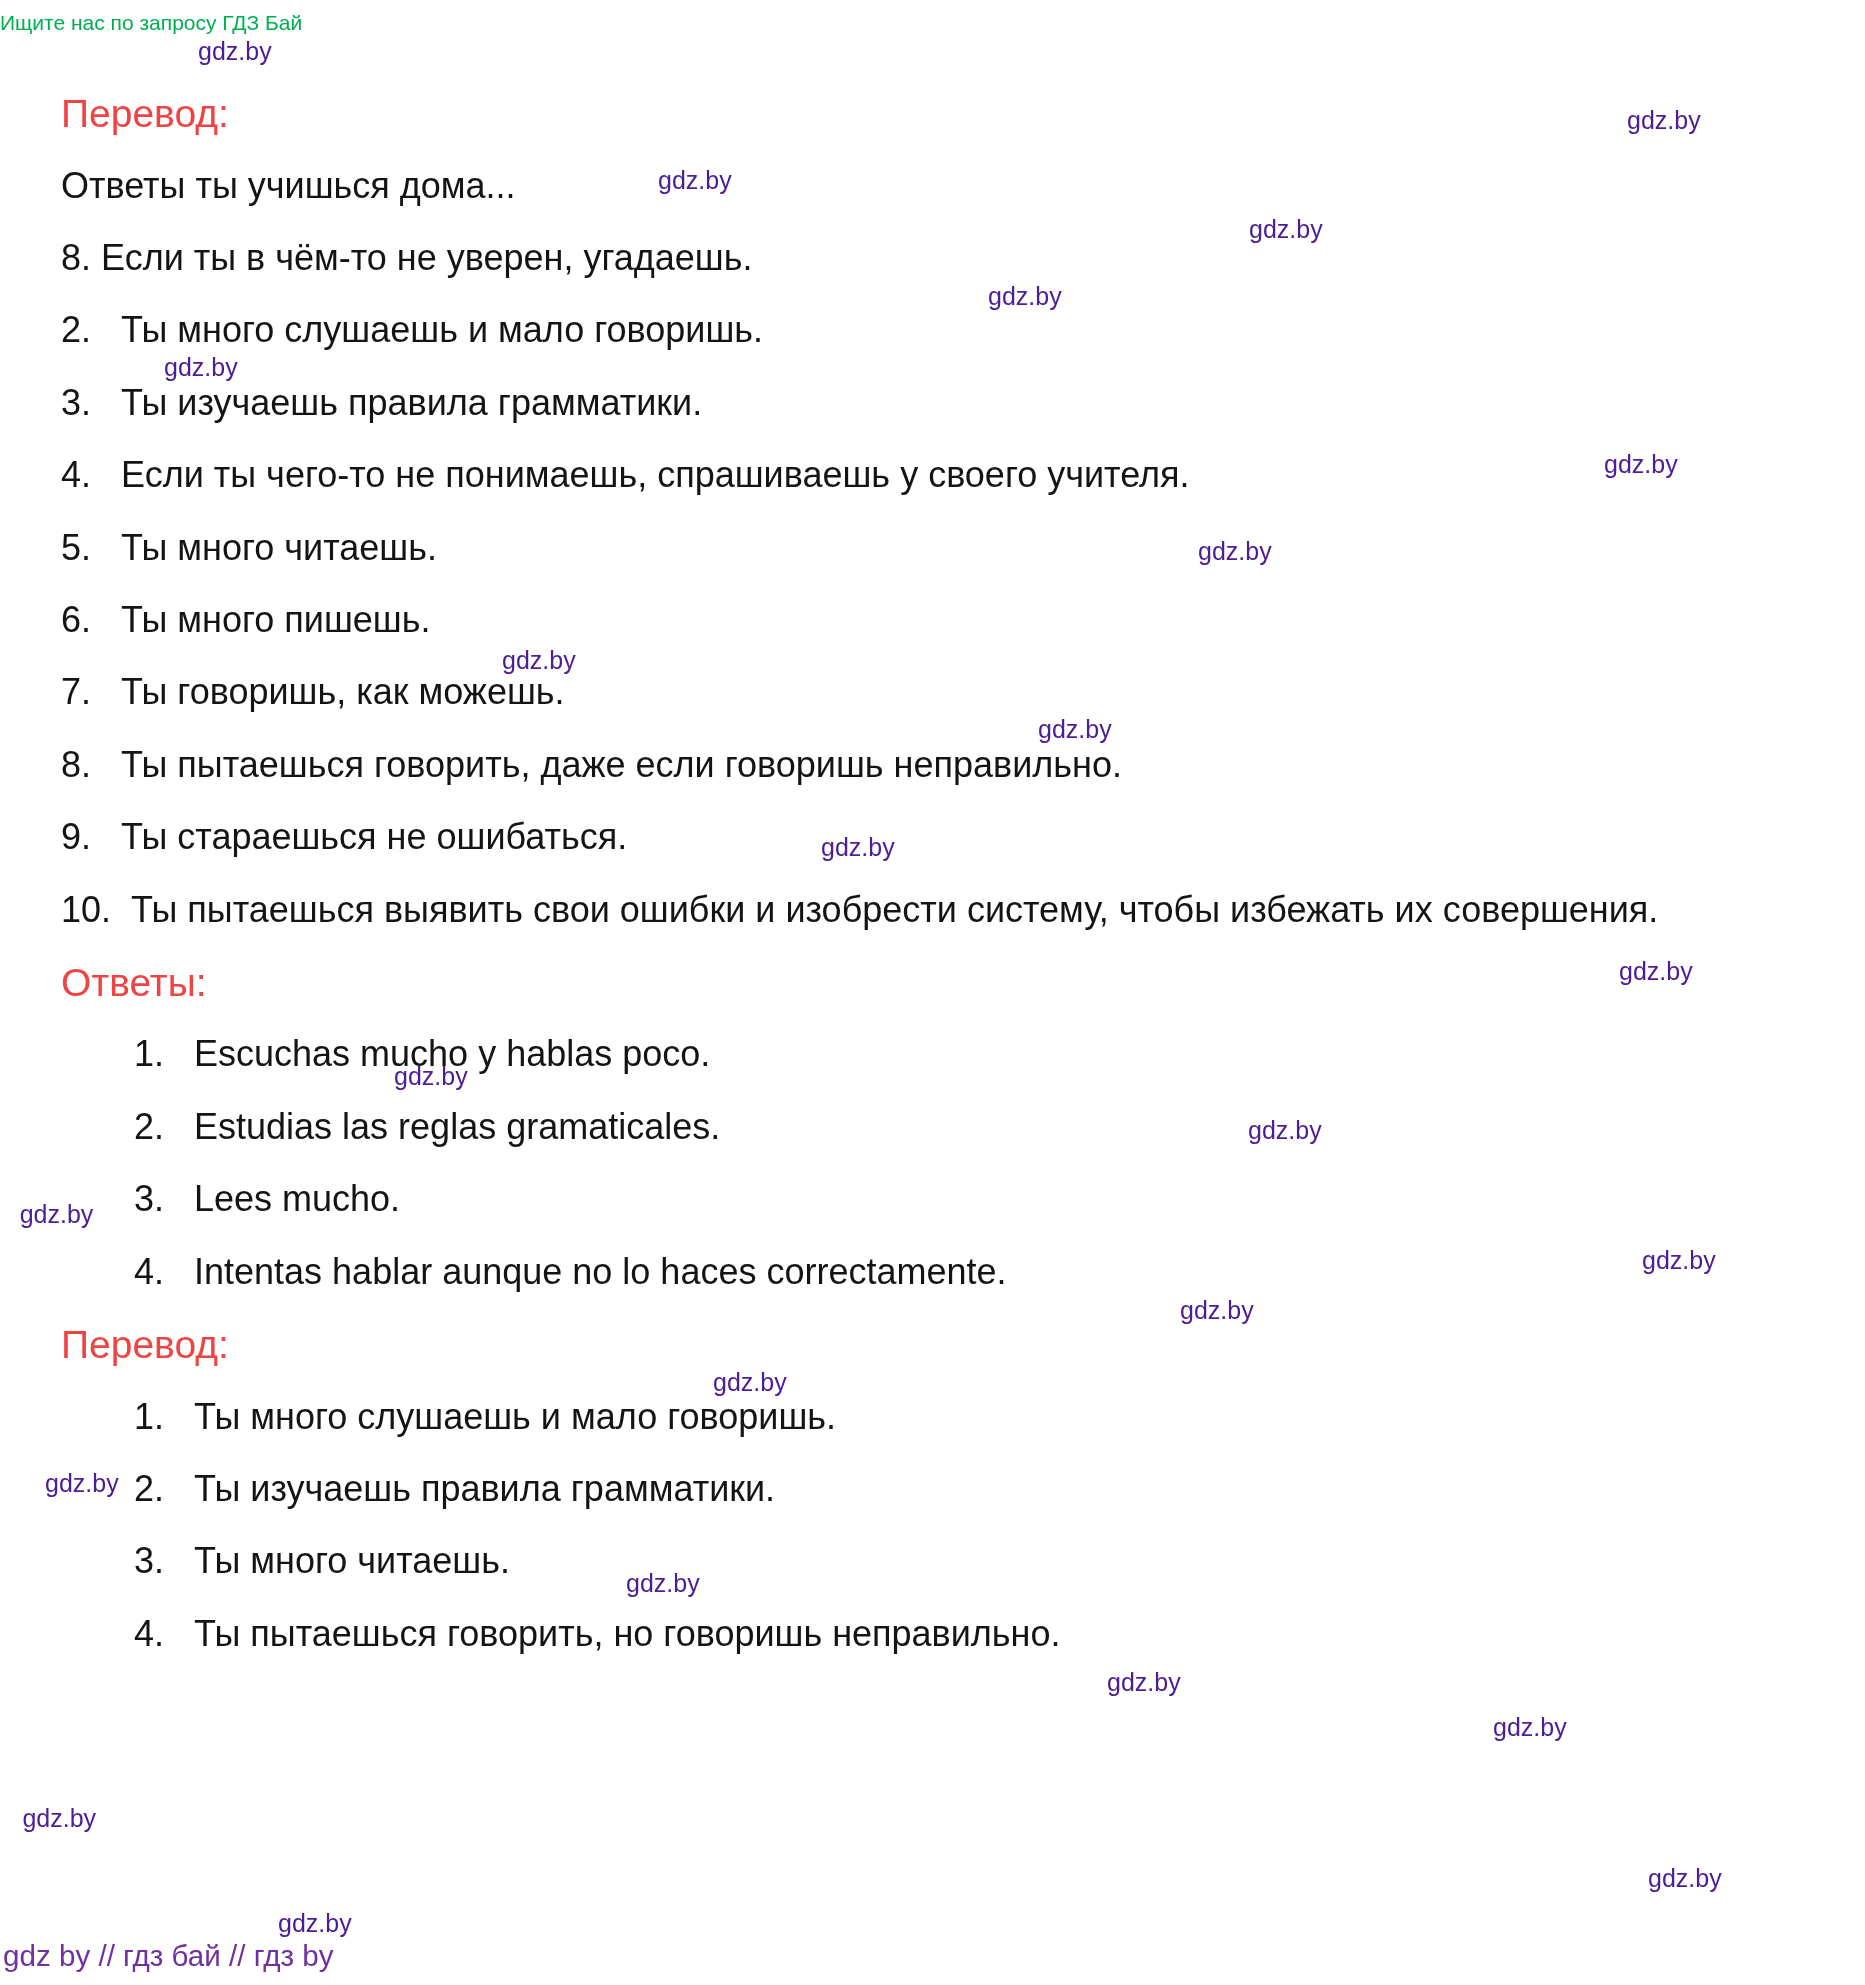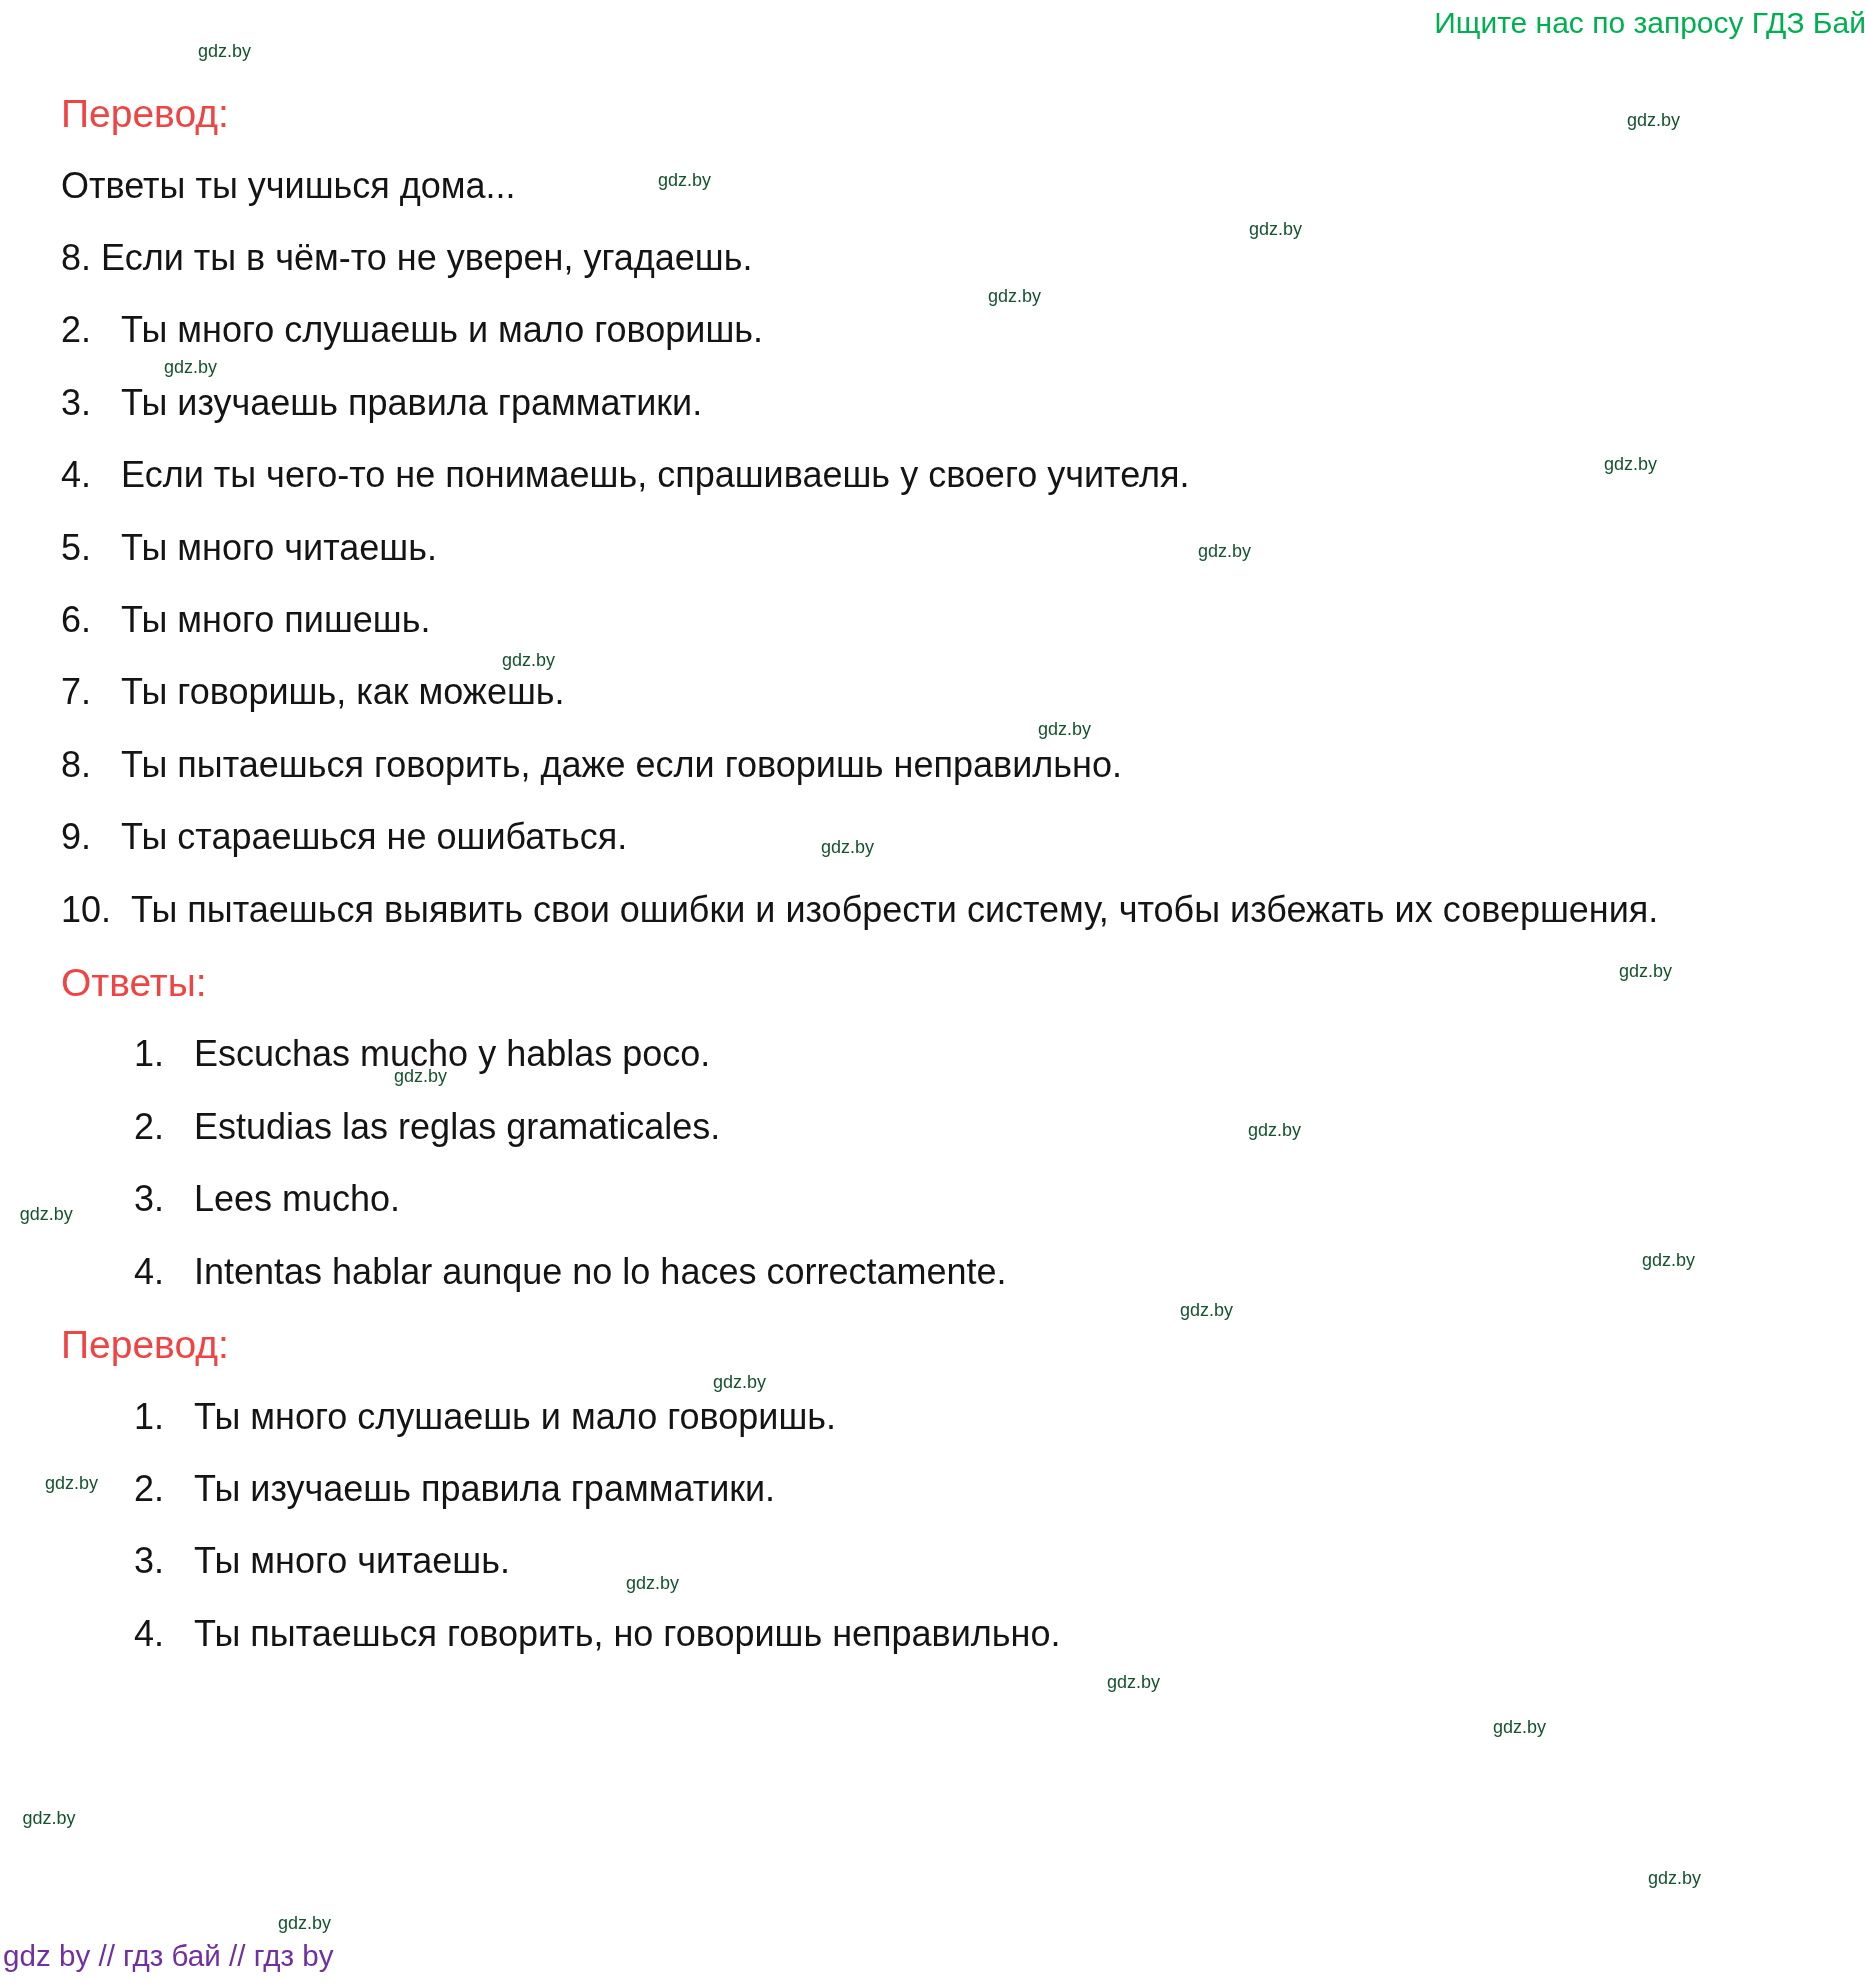--- a/index.html
+++ b/index.html
@@ -6,23 +6,23 @@
   html, body {
     width: 1866px; height: 1986px;
     background: #ffffff;
     font-family: "Liberation Sans", sans-serif;
     color: #141414;
     overflow: hidden;
     position: relative;
   }
   .banner {
     position: absolute; top: 5.4px; left: 0; width: 100%;
-    text-align: right;
+    text-align: left;
     color: #00b050;
-    font-size: 30px;
+    font-size: 21px;
     line-height: 36px;
   }
   .content {
     position: absolute; left: 61px; top: 88px; width: 1755px;
     font-size: 36px;
   }
   h2.sec {
     font-size: 39px; font-weight: normal; color: #ef4444;
     line-height: 52px; margin: 0 0 20.6px 0;
   }
@@ -33,21 +33,21 @@
   }
   .nlist { margin: 0; }
   .nitem {
     display: flex; padding-left: 73px;
     font-size: 36px; line-height: 50px; margin: 0 0 22.4px 0;
   }
   .num { flex: 0 0 60px; width: 60px; }
   .txt { flex: 1 1 auto; }
   .wm {
     position: absolute;
-    font-size: 18px; line-height: 25px; color: #14532d;
+    font-size: 25px; line-height: 25px; color: #4c1d95;
     white-space: nowrap;
   }
   .footer {
     position: absolute; left: 3px; bottom: 12.5px; width: 100%;
     color: #7030a0;
     font-size: 29.6px; line-height: 36px;
   }
 </style>
 </head>
 <body>

